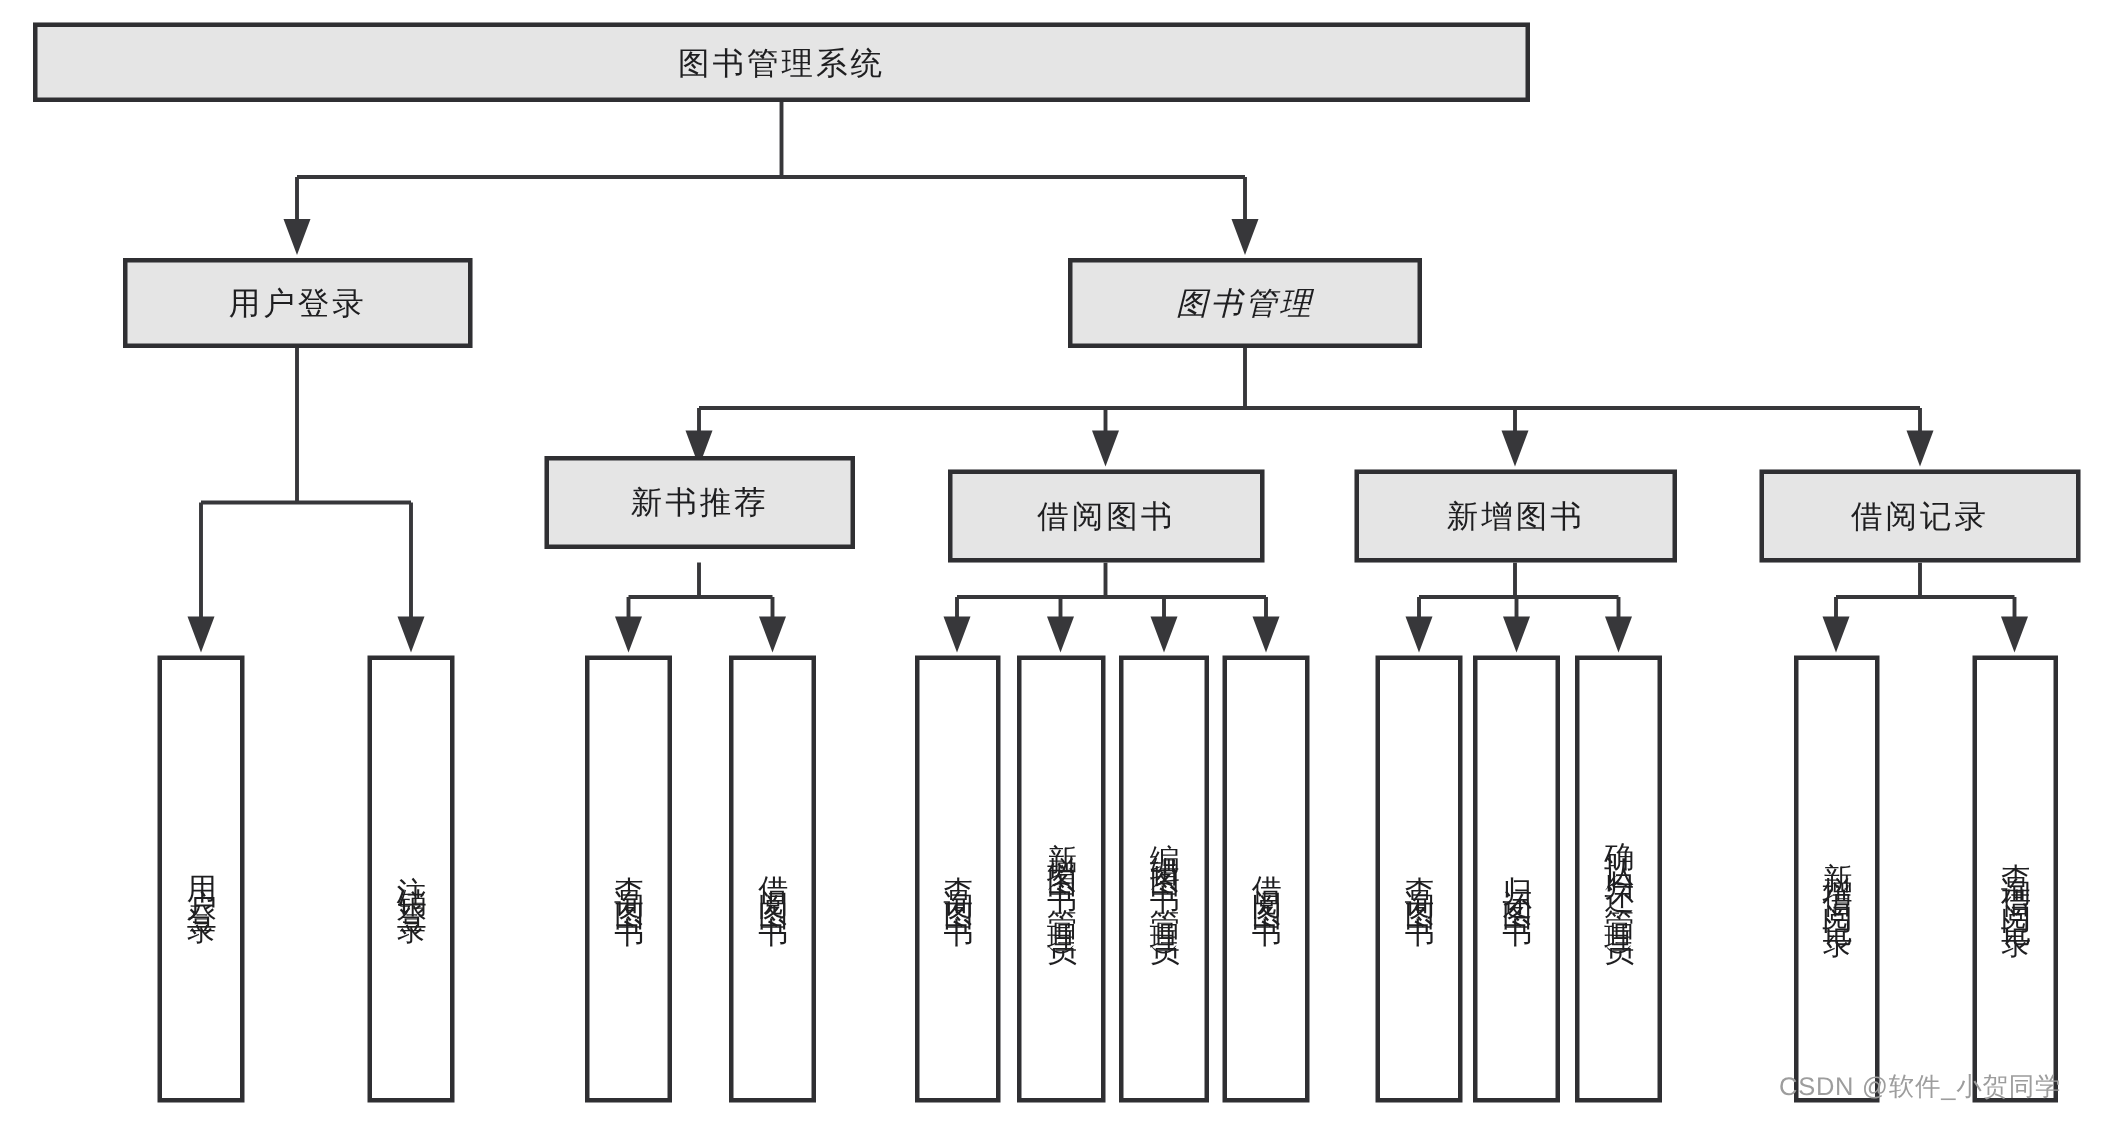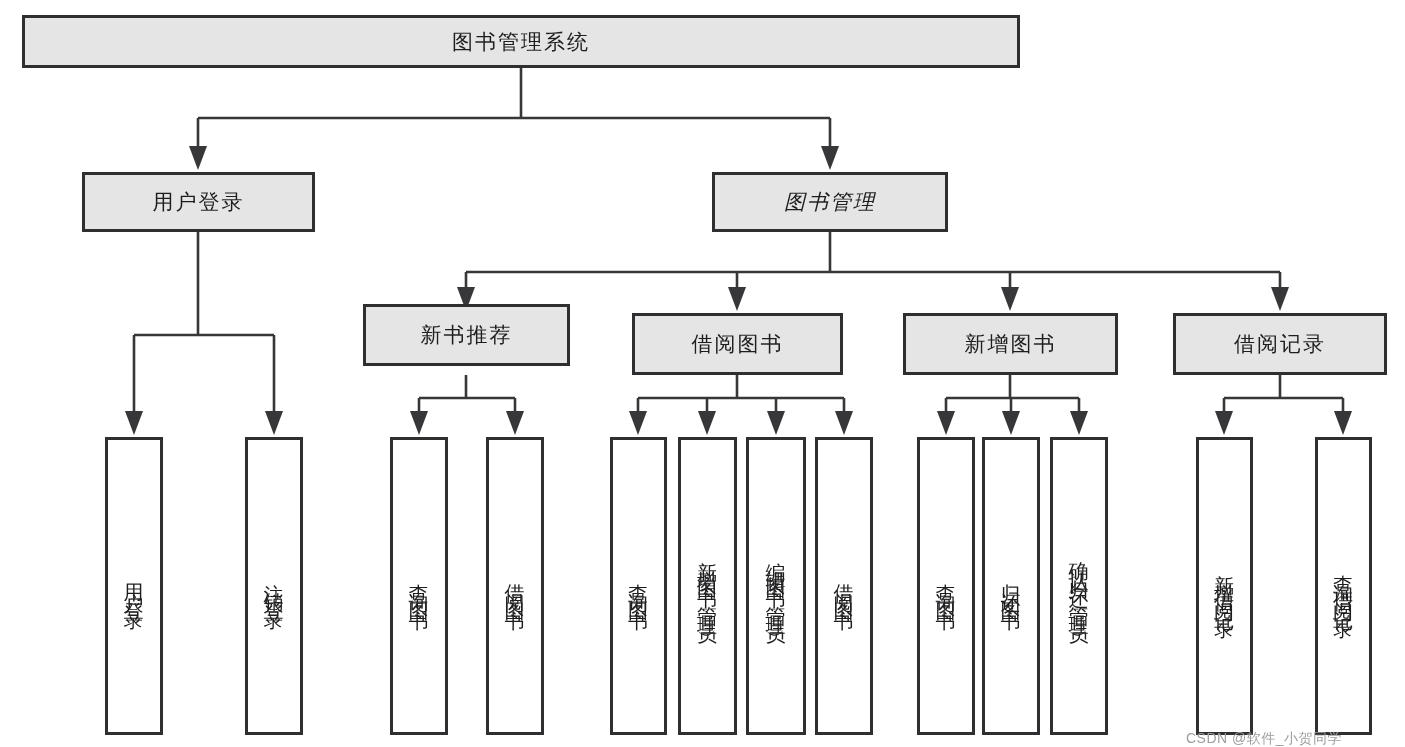--- a/index.html
+++ b/index.html
@@ -37,25 +37,24 @@
   .vlabel{
     writing-mode:vertical-rl;
     text-orientation:mixed;
     font-size:20px;color:var(--text);
     letter-spacing:9px;
     line-height:1;
     white-space:nowrap;
   }
   .watermark{
     position:absolute;
-    font-size:14px;
+    font-size:17px;
     color:var(--wm);
     letter-spacing:0.5px;
     white-space:nowrap;
-    margin-top:17px;
   }
 </style>
 </head>
 <body>
 
 <div id="stage">
 
   <svg id="wires" width="1405" height="747" viewBox="0 0 1405 747">
       <path d="M521,68 V118" stroke="#37373a" stroke-width="2.6" fill="none"></path>
       <path d="M198,118 H830" stroke="#37373a" stroke-width="2.6" fill="none"></path>

